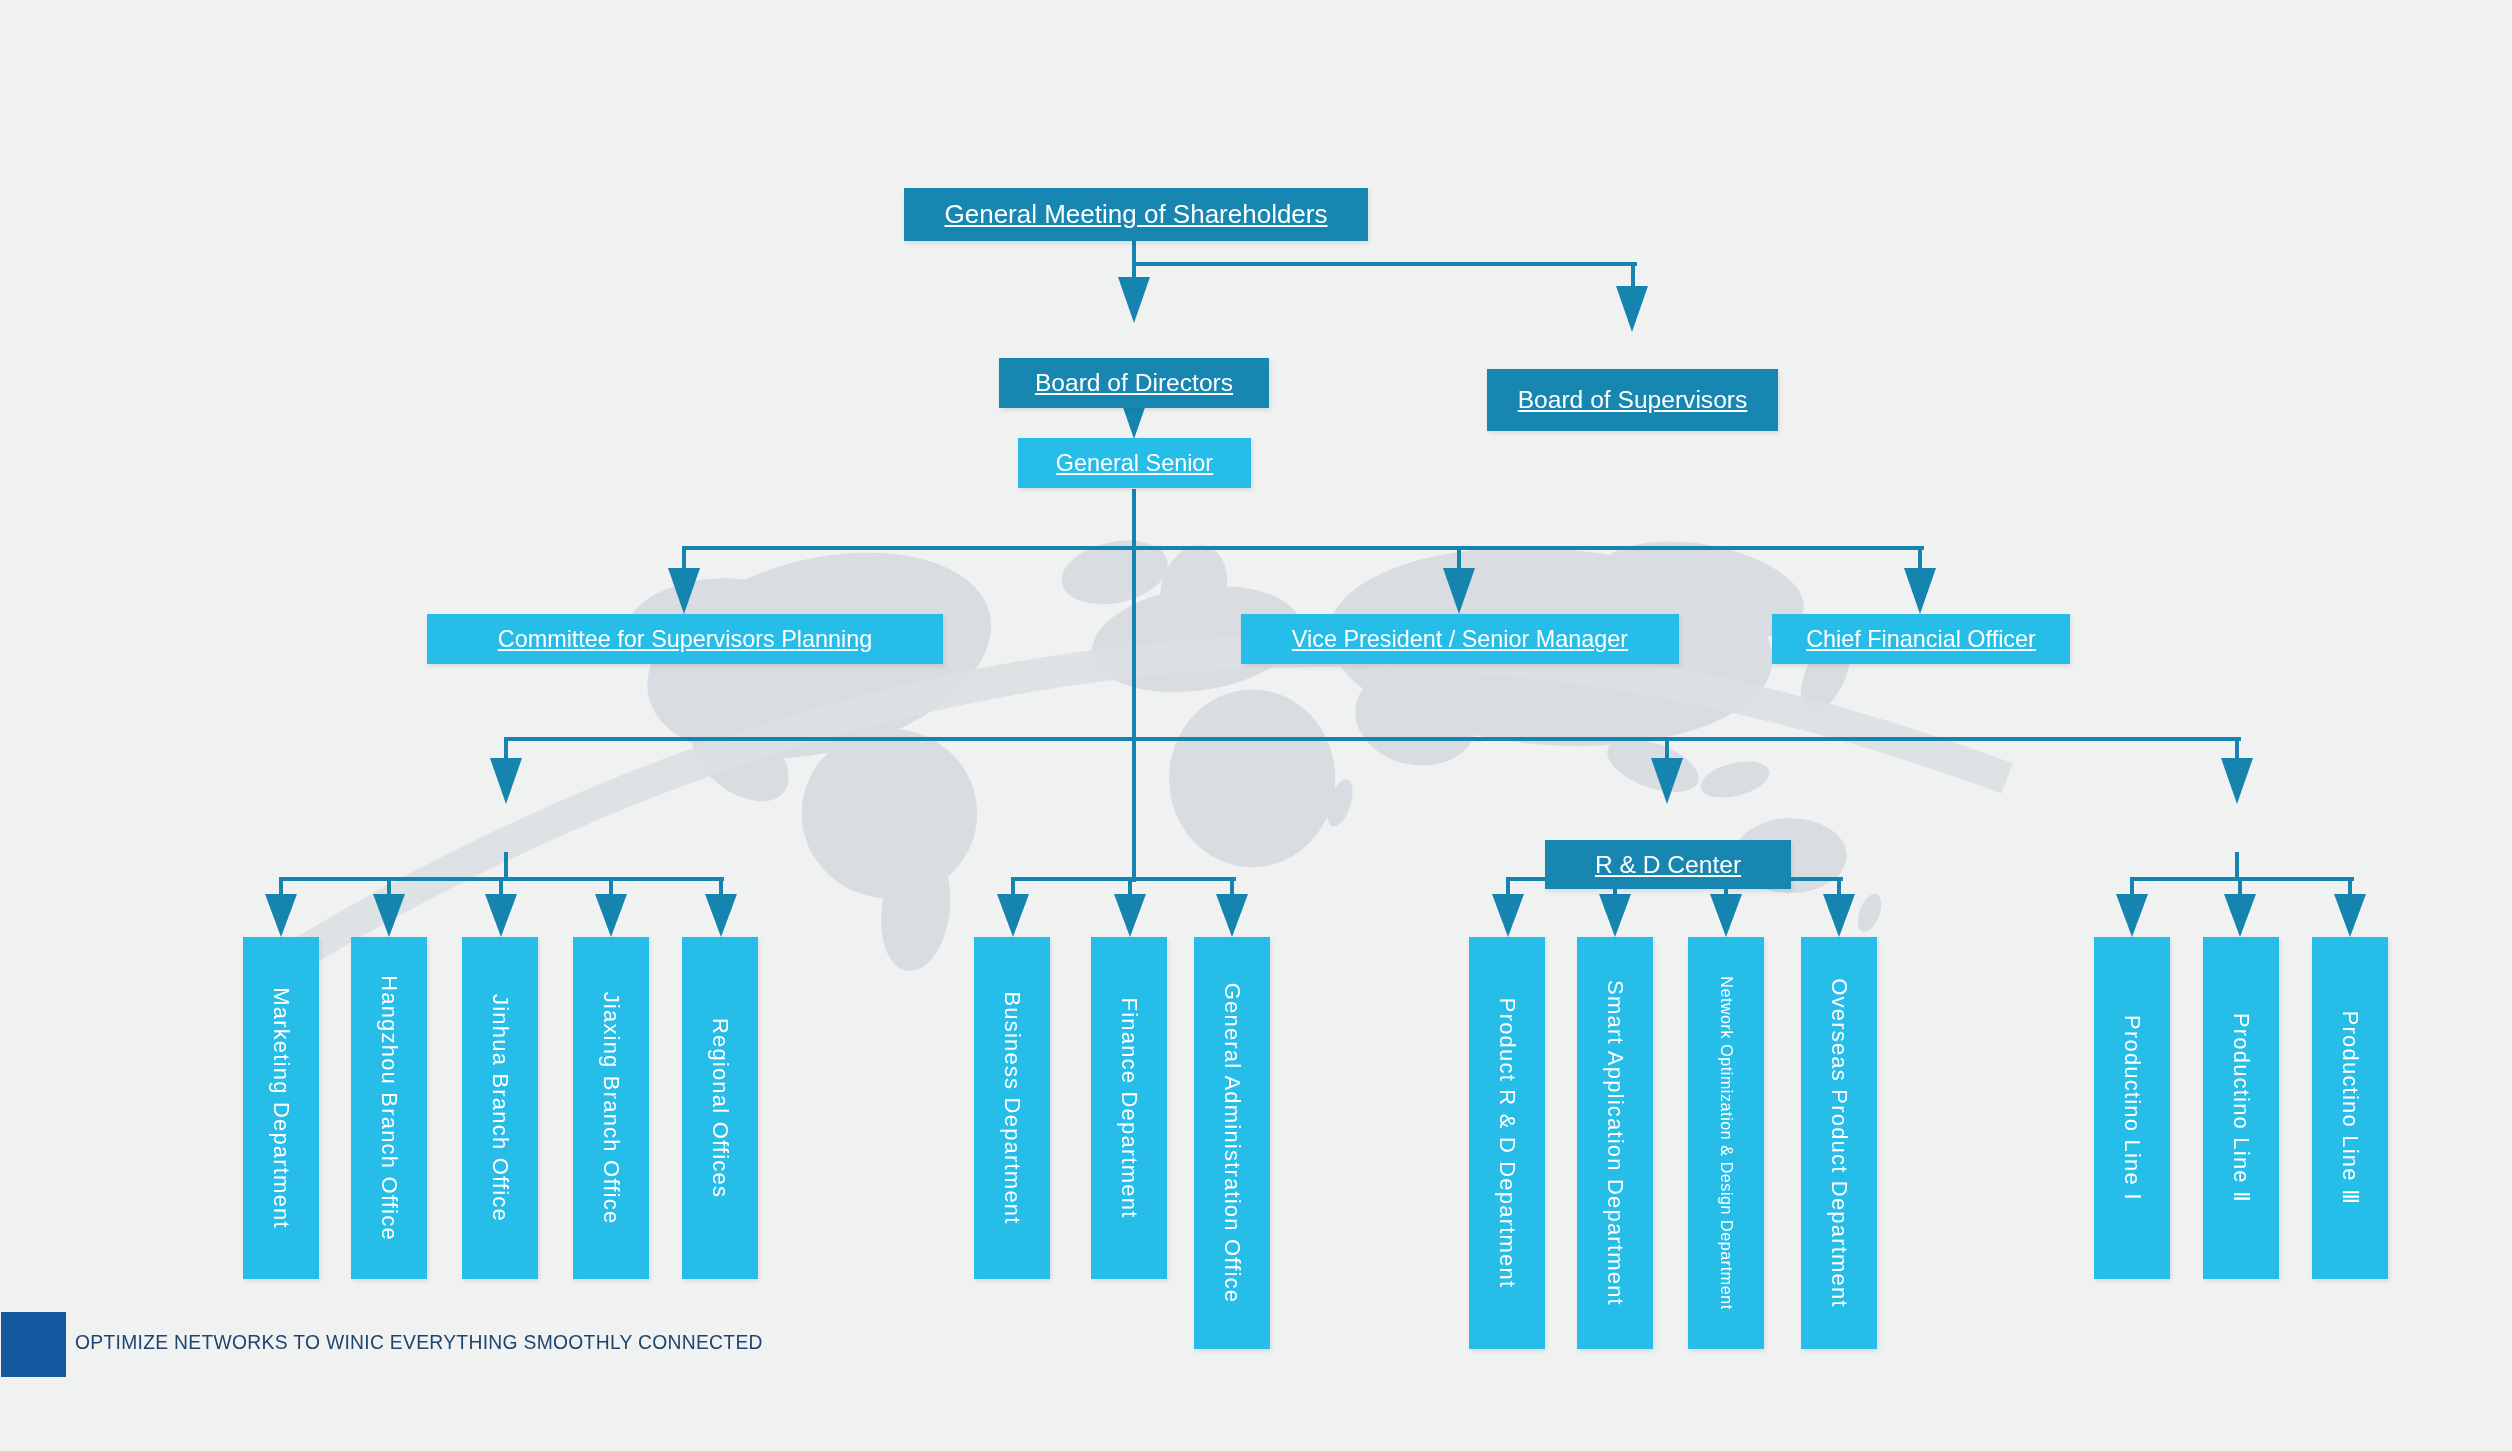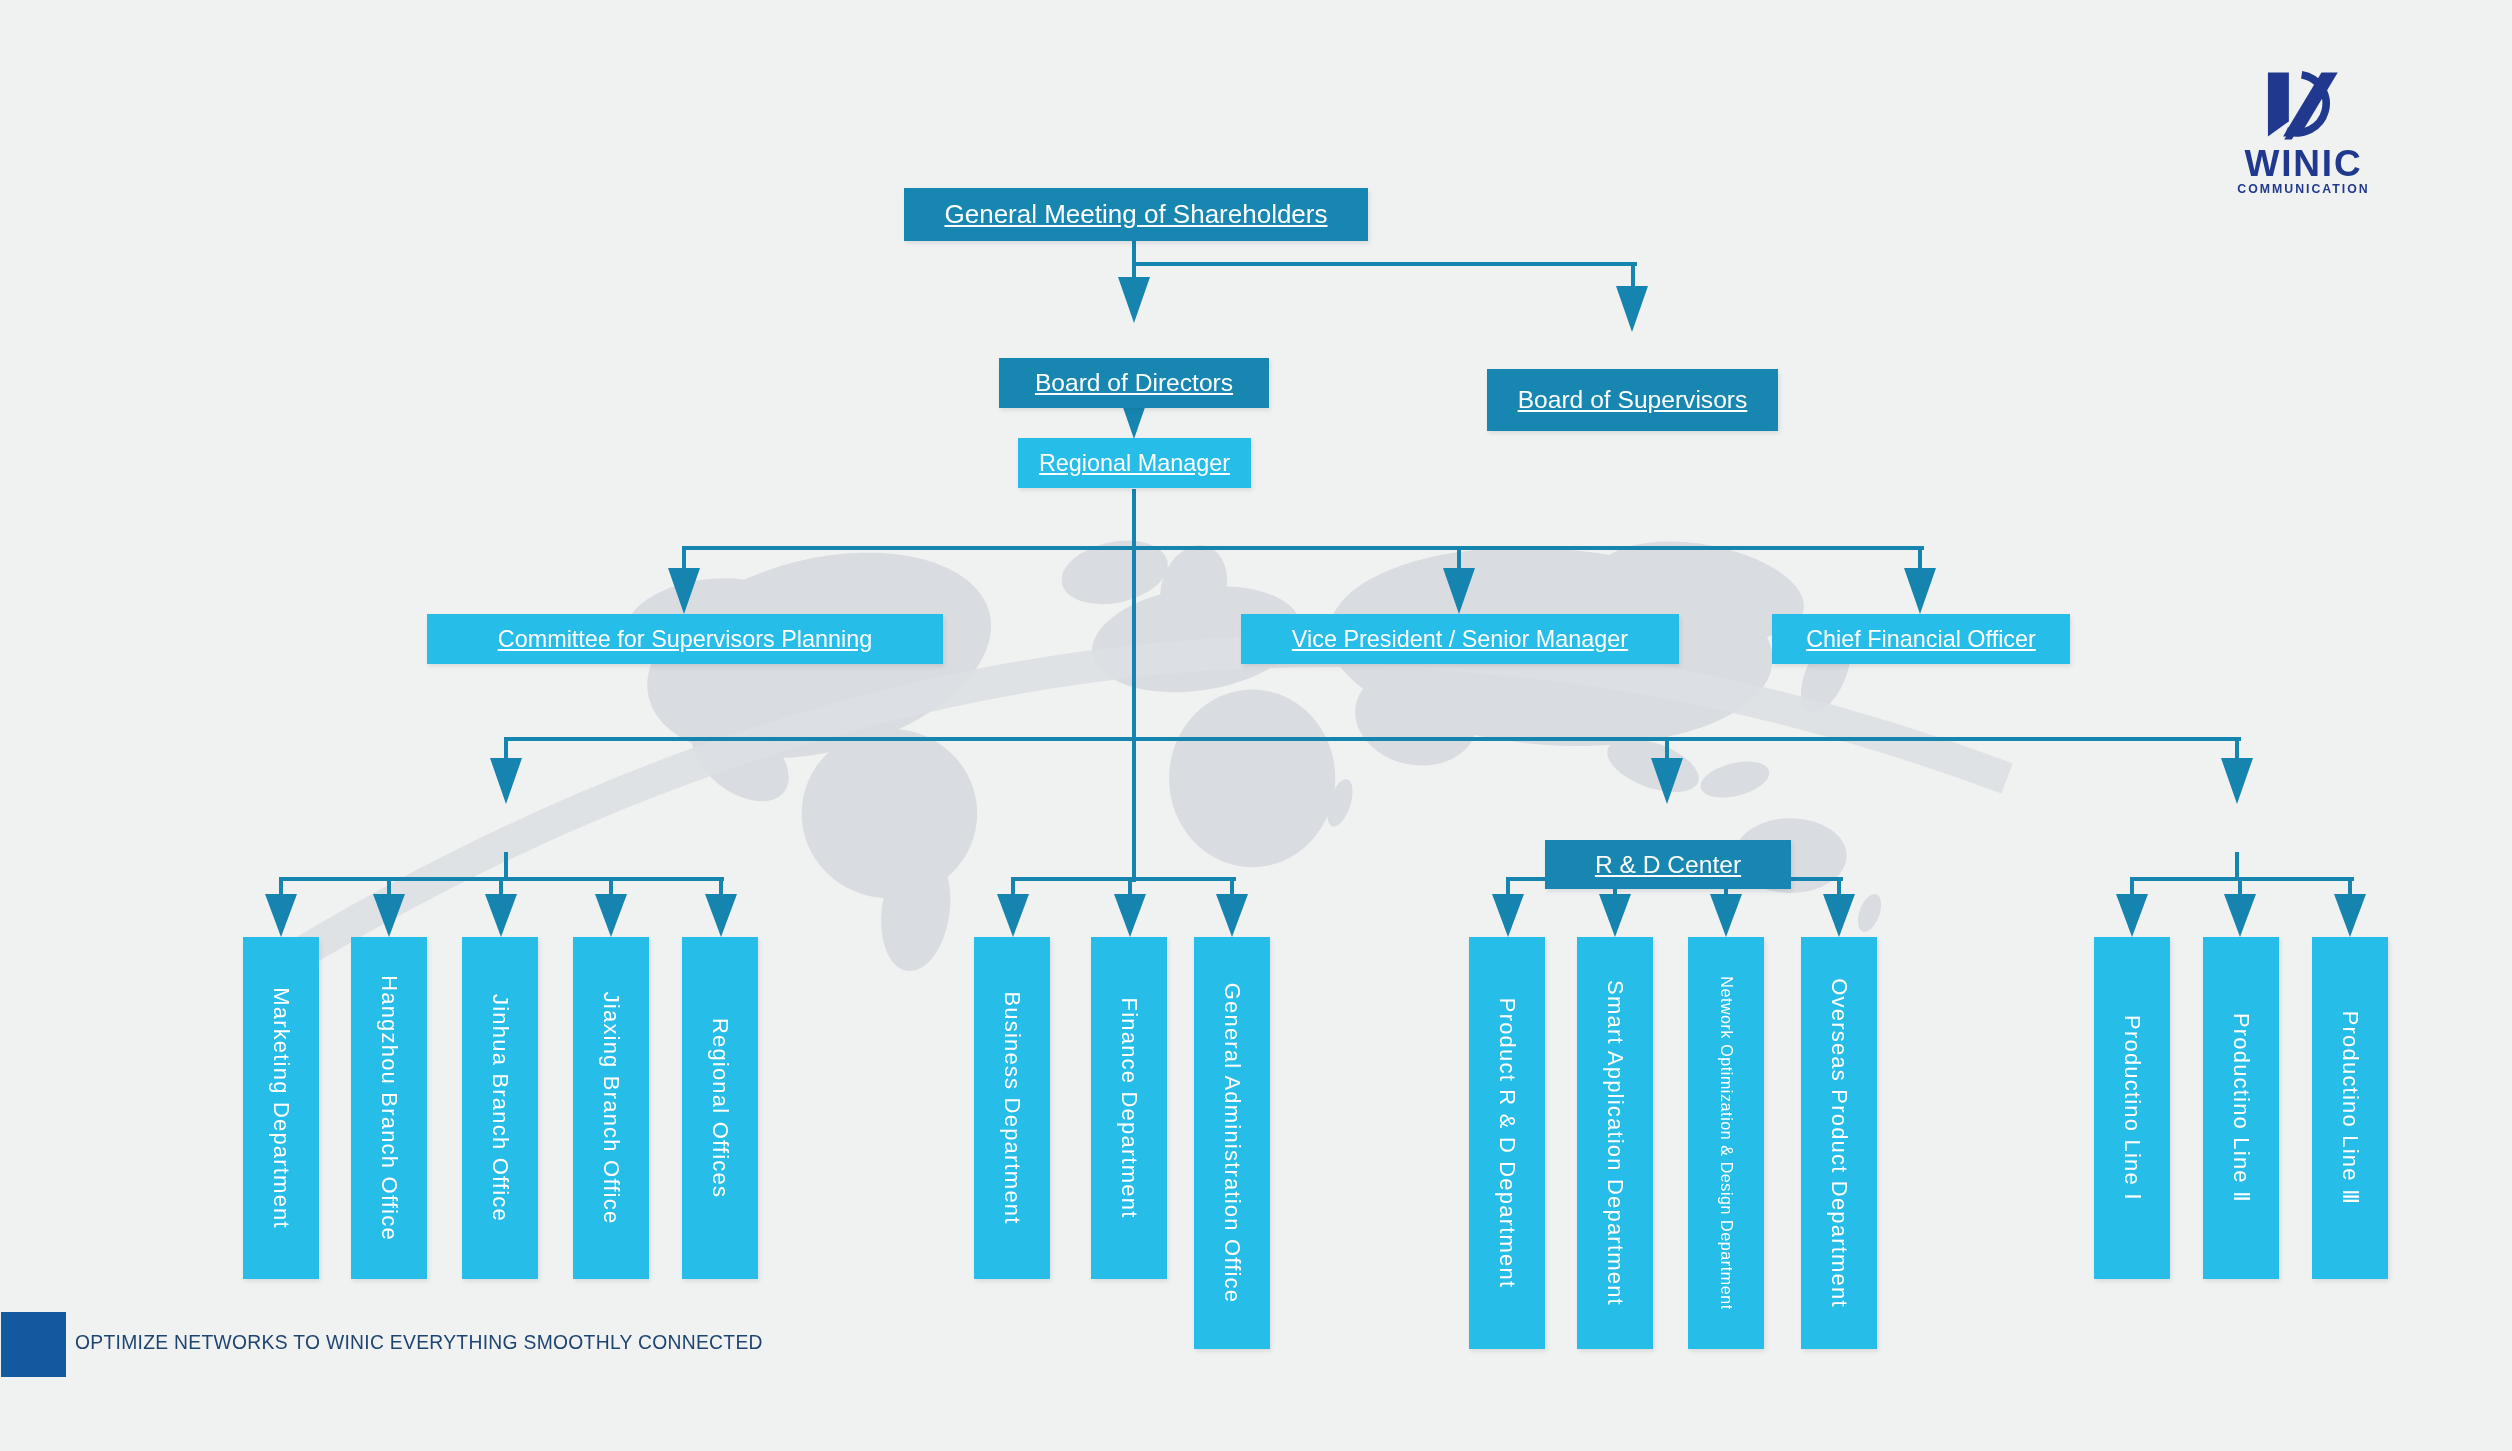--- a/index.html
+++ b/index.html
@@ -58,32 +58,20 @@
       <ellipse cx="2905" cy="1010" rx="180" ry="80" transform="rotate(10 2905 1010)"></ellipse>
       <ellipse cx="2825" cy="1308" rx="82" ry="38" transform="rotate(20 2825 1308)"></ellipse>
       <ellipse cx="2965" cy="1332" rx="60" ry="28" transform="rotate(-14 2965 1332)"></ellipse>
       <ellipse cx="3120" cy="1152" rx="34" ry="70" transform="rotate(24 3120 1152)"></ellipse>
       <ellipse cx="3060" cy="1462" rx="96" ry="64"></ellipse>
       <ellipse cx="3195" cy="1560" rx="17" ry="34" transform="rotate(20 3195 1560)"></ellipse>
     </g>
     <path d="M 430 1680 Q 1900 760 3430 1330" fill="none" stroke="#dcdfe3" stroke-width="55" opacity="0.85"></path>
   </svg>
 
-  <div id="logo">
-    <svg class="mark" width="82" height="71" viewBox="0 0 140 122">
-      <g fill="#20398f">
-        <path d="M8 6 h36 v84 l-36 26 z"></path>
-        <path d="M34 116 L100 6 h28 L62 116 z"></path>
-        <path d="M36 121 l15 -24 h13 l-15 24 z"></path>
-      </g>
-      <path d="M 66 10 A 50 50 0 1 1 40 106" fill="none" stroke="#20398f" stroke-width="13"></path>
-    </svg>
-    <div class="name">WINIC</div>
-    <div class="sub">COMMUNICATION</div>
-  </div>
 
   <div class="vline" style="left:1132px;top:241px;width:4.1px;height:25px"></div>
   <div class="hline" style="left:1132px;top:262px;width:505px;height:4.1px"></div>
   <div class="vline" style="left:1132px;top:262px;width:4.1px;height:16px"></div>
   <div class="arrow" style="left:1118px;top:277px"></div>
   <div class="vline" style="left:1631px;top:262px;width:4.1px;height:24.6px"></div>
   <div class="arrow" style="left:1616px;top:286px"></div>
 
   <div class="vline" style="left:1132px;top:371px;width:4.1px;height:24px"></div>
   <div class="arrow" style="left:1118px;top:393px"></div>
@@ -145,21 +133,21 @@
   <div class="vline" style="left:2130px;top:877px;width:4.1px;height:19px"></div>
   <div class="arrow small" style="left:2116px;top:894px"></div>
   <div class="vline" style="left:2238px;top:877px;width:4.1px;height:19px"></div>
   <div class="arrow small" style="left:2224px;top:894px"></div>
   <div class="vline" style="left:2348px;top:877px;width:4.1px;height:19px"></div>
   <div class="arrow small" style="left:2334px;top:894px"></div>
 
   <div class="node dark f44" style="left:904px;top:188px;width:464px;height:53px">General Meeting of Shareholders</div>
   <div class="node dark f42" style="left:999px;top:321px;width:270px;height:50px">Board of Directors</div>
   <div class="node dark f42" style="left:1487px;top:332px;width:291px;height:62px">Board of Supervisors</div>
-  <div class="node light f40" style="left:1018px;top:438px;width:233px;height:50px">Regional Manager</div>
+  <div class="node light f40" style="left:1018px;top:438px;width:233px;height:50px">General Senior</div>
   <div class="node light f40" style="left:427px;top:614px;width:516px;height:50px">Committee for Supervisors Planning</div>
   <div class="node light f40" style="left:1241px;top:614px;width:438px;height:50px">Vice President / Senior Manager</div>
   <div class="node light f40" style="left:1772px;top:614px;width:298px;height:50px">Chief Financial Officer</div>
   <div class="node dark f42" style="left:1545px;top:803px;width:246px;height:49px">R &amp; D Center</div>
 
   <div class="bar" style="left:243px;top:937px;width:76px;height:342px">
     <div class="vlabel f38" style="width:342px;transform:rotate(90deg) translateY(-76px)">Marketing Department</div>
   </div>
   <div class="bar" style="left:351px;top:937px;width:76px;height:342px">
     <div class="vlabel f38" style="width:342px;transform:rotate(90deg) translateY(-76px)">Hangzhou Branch Office</div>

